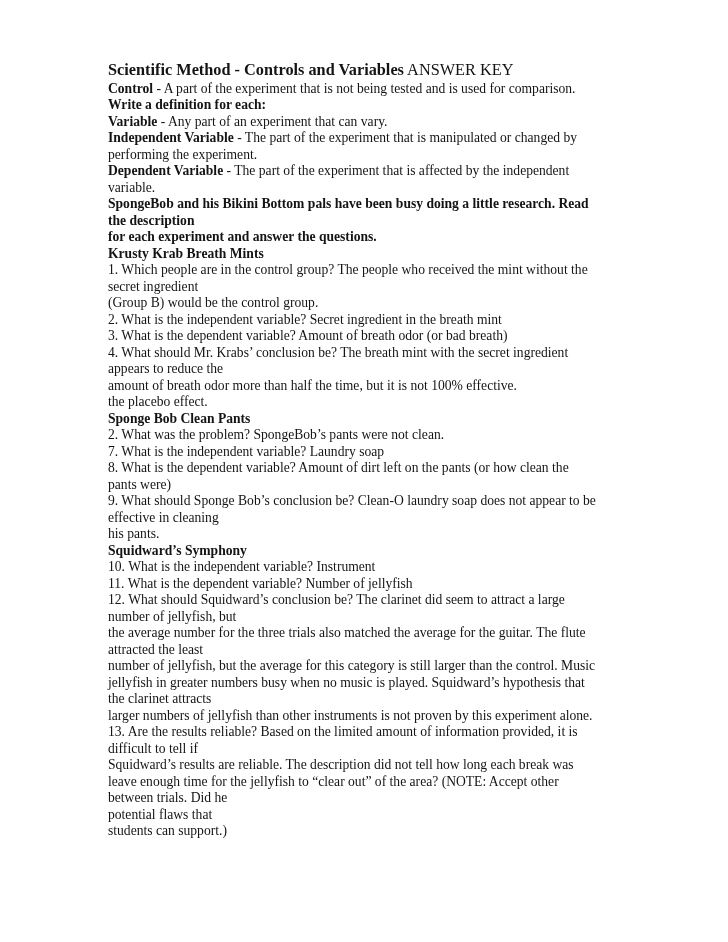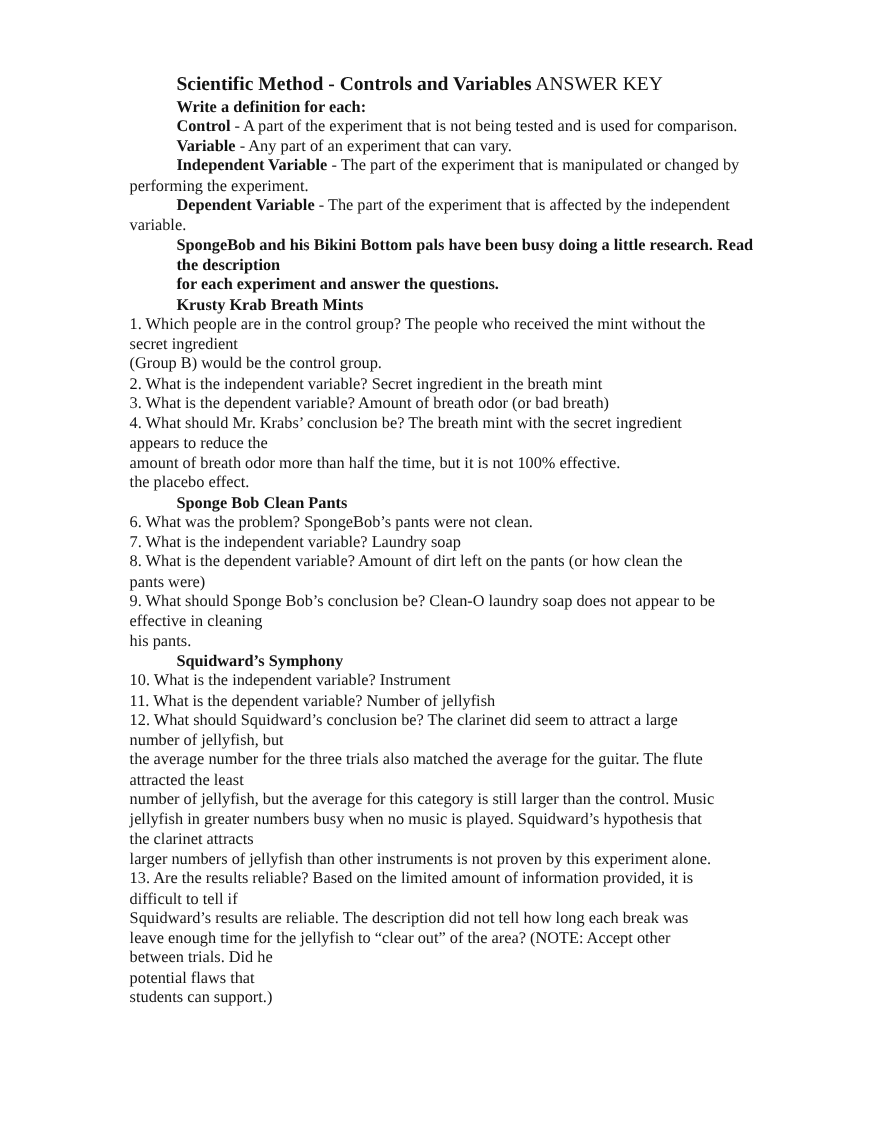--- a/index.html
+++ b/index.html
@@ -34,51 +34,50 @@
   .line {
     white-space: nowrap;
   }
   .line.title {
     font-size: 16.3px;
     line-height: 17.5px;
     padding-bottom: 2px;
   }
   .bold {
     font-weight: bold;
-    margin-left: 39px;
   }
 </style>
 </head>
 <body>
 
 <div class="page">
   <div class="doc-body">
       <div class="line title"><span class="bold">Scientific Method - Controls and Variables</span><span> ANSWER KEY</span></div>
+      <div class="line"><span class="bold">Control</span><span> - A part of the experiment that is not being tested and is used for comparison.</span></div>
       <div class="line"><span class="bold">Write a definition for each:</span></div>
-      <div class="line"><span class="bold">Control</span><span> - A part of the experiment that is not being tested and is used for comparison.</span></div>
       <div class="line"><span class="bold">Variable</span><span> - Any part of an experiment that can vary.</span></div>
       <div class="line"><span class="bold">Independent Variable</span><span> - The part of the experiment that is manipulated or changed by</span></div>
       <div class="line"><span>performing the experiment.</span></div>
       <div class="line"><span class="bold">Dependent Variable</span><span> - The part of the experiment that is affected by the independent</span></div>
       <div class="line"><span>variable.</span></div>
       <div class="line"><span class="bold">SpongeBob and his Bikini Bottom pals have been busy doing a little research. Read</span></div>
       <div class="line"><span class="bold">the description</span></div>
       <div class="line"><span class="bold">for each experiment and answer the questions.</span></div>
       <div class="line"><span class="bold">Krusty Krab Breath Mints</span></div>
       <div class="line"><span>1. Which people are in the control group? The people who received the mint without the</span></div>
       <div class="line"><span>secret ingredient</span></div>
       <div class="line"><span>(Group B) would be the control group.</span></div>
       <div class="line"><span>2. What is the independent variable? Secret ingredient in the breath mint</span></div>
       <div class="line"><span>3. What is the dependent variable? Amount of breath odor (or bad breath)</span></div>
       <div class="line"><span>4. What should Mr. Krabs’ conclusion be? The breath mint with the secret ingredient</span></div>
       <div class="line"><span>appears to reduce the</span></div>
       <div class="line"><span>amount of breath odor more than half the time, but it is not 100% effective.</span></div>
       <div class="line"><span>the placebo effect.</span></div>
       <div class="line"><span class="bold">Sponge Bob Clean Pants</span></div>
-      <div class="line"><span>6. What was the problem? SpongeBob’s pants were not clean.</span></div>
+      <div class="line"><span>2. What was the problem? SpongeBob’s pants were not clean.</span></div>
       <div class="line"><span>7. What is the independent variable? Laundry soap</span></div>
       <div class="line"><span>8. What is the dependent variable? Amount of dirt left on the pants (or how clean the</span></div>
       <div class="line"><span>pants were)</span></div>
       <div class="line"><span>9. What should Sponge Bob’s conclusion be? Clean-O laundry soap does not appear to be</span></div>
       <div class="line"><span>effective in cleaning</span></div>
       <div class="line"><span>his pants.</span></div>
       <div class="line"><span class="bold">Squidward’s Symphony</span></div>
       <div class="line"><span>10. What is the independent variable? Instrument</span></div>
       <div class="line"><span>11. What is the dependent variable? Number of jellyfish</span></div>
       <div class="line"><span>12. What should Squidward’s conclusion be? The clarinet did seem to attract a large</span></div>

